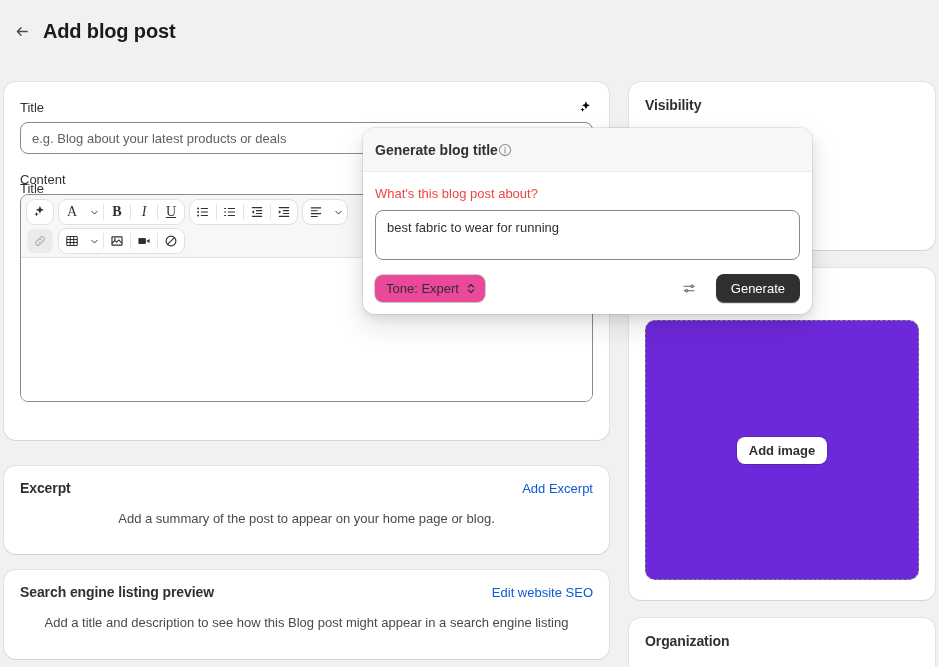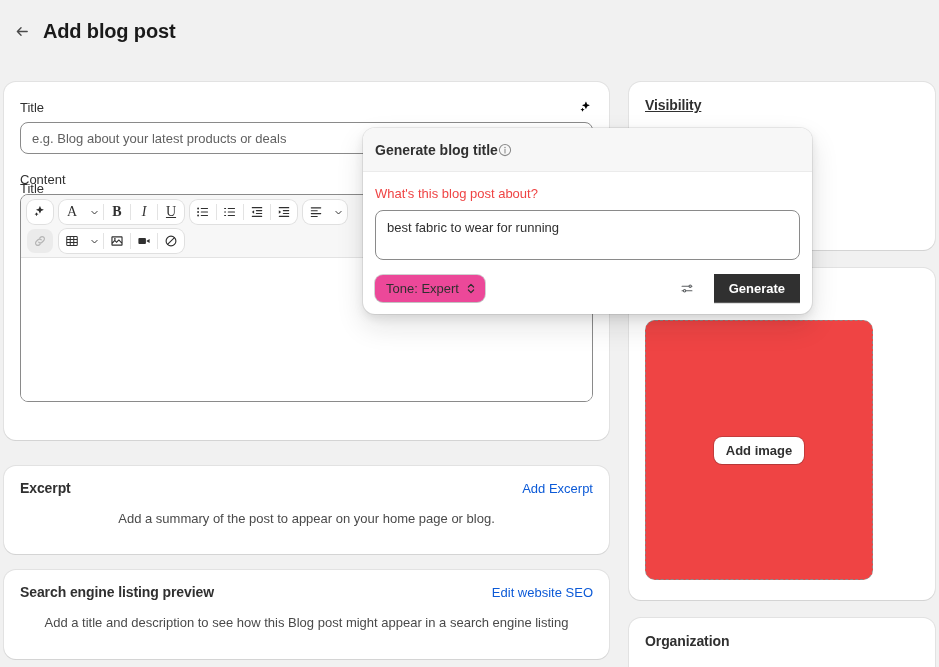--- a/index.html
+++ b/index.html
@@ -90,23 +90,23 @@
   .tb-btn.caret { width: 18px; }
   .tb-btn.is-disabled { color: #b5b5b5; cursor: default; }
   .tb-sep { width: 1px; height: 16px; background: #e3e3e3; }
   .editor-body { height: 143px; background: #fff; }
 
   
   #visibility-card { left: 629px; top: 82px; width: 306px; height: 168px; }
   #featured-card   { left: 629px; top: 268px; width: 306px; height: 332px; }
   #organization-card { left: 629px; top: 618px; width: 306px; height: 140px; }
   .dropzone {
-    position: absolute; left: 16px; top: 52px; width: 228px; height: 260px;
+    position: absolute; left: 16px; top: 52px; width: 274px; height: 260px;
     border: 1px dashed #8a8a8a; border-radius: 10px;
-    background: #ef4444;
+    background: #6d28d9;
     display: flex; align-items: center; justify-content: center;
   }
   .plain-btn {
     background: #fff; border-radius: 8px; border: none;
     box-shadow: 0 0 0 1px rgba(26,26,26,0.20), 0 1px 0 rgba(26,26,26,0.08);
     font-family: "Liberation Sans", sans-serif;
     font-size: 13px; font-weight: bold; color: #303030;
     padding: 6px 12px; cursor: pointer;
   }
 
@@ -156,24 +156,24 @@
     font-size: 13px; color: #303030;
   }
   .footer-right { display: flex; align-items: center; gap: 14px; }
   .settings-btn {
     width: 26px; height: 26px; border: none; background: transparent;
     border-radius: 7px; cursor: pointer; color: #5c5f62;
     display: flex; align-items: center; justify-content: center;
   }
   .primary-btn {
     background: #303030; color: #ffffff;
-    border: none; border-radius: 0;
+    border: none; border-radius: 8px;
     padding: 7px 15px; cursor: pointer;
     font-family: "Liberation Sans", sans-serif;
-    font-size: 13px; font-weight: bold;
+    font-size: 13px; font-weight: normal;
     box-shadow: inset 0 -1px 0 rgba(255,255,255,0.20),
                 0 1px 0 rgba(0,0,0,0.12);
   }
 </style>
 </head>
 <body>
 
 <div class="page">
 
   <div class="header">
@@ -368,21 +368,21 @@
 
   <div class="card" id="seo-card">
     <div class="card-head-row" style="padding:14px 16px 0 16px;">
       <div class="card-title">Search engine listing preview</div>
       <a class="link">Edit website SEO</a>
     </div>
     <div class="card-body-text" style="padding:14px 16px 0 16px;">Add a title and description to see how this Blog post might appear in a search engine listing</div>
   </div>
 
   <div class="card" id="visibility-card">
-    <div class="card-title" style="padding:15px 16px 0 16px;text-decoration:underline;">Visibility</div>
+    <div class="card-title" style="padding:15px 16px 0 16px;">Visibility</div>
   </div>
 
   <div class="card" id="featured-card">
     <div class="dropzone">
       <button class="plain-btn">Add image</button>
     </div>
   </div>
 
   <div class="card" id="organization-card">
     <div class="card-title" style="padding:15px 16px 0 16px;">Organization</div>

